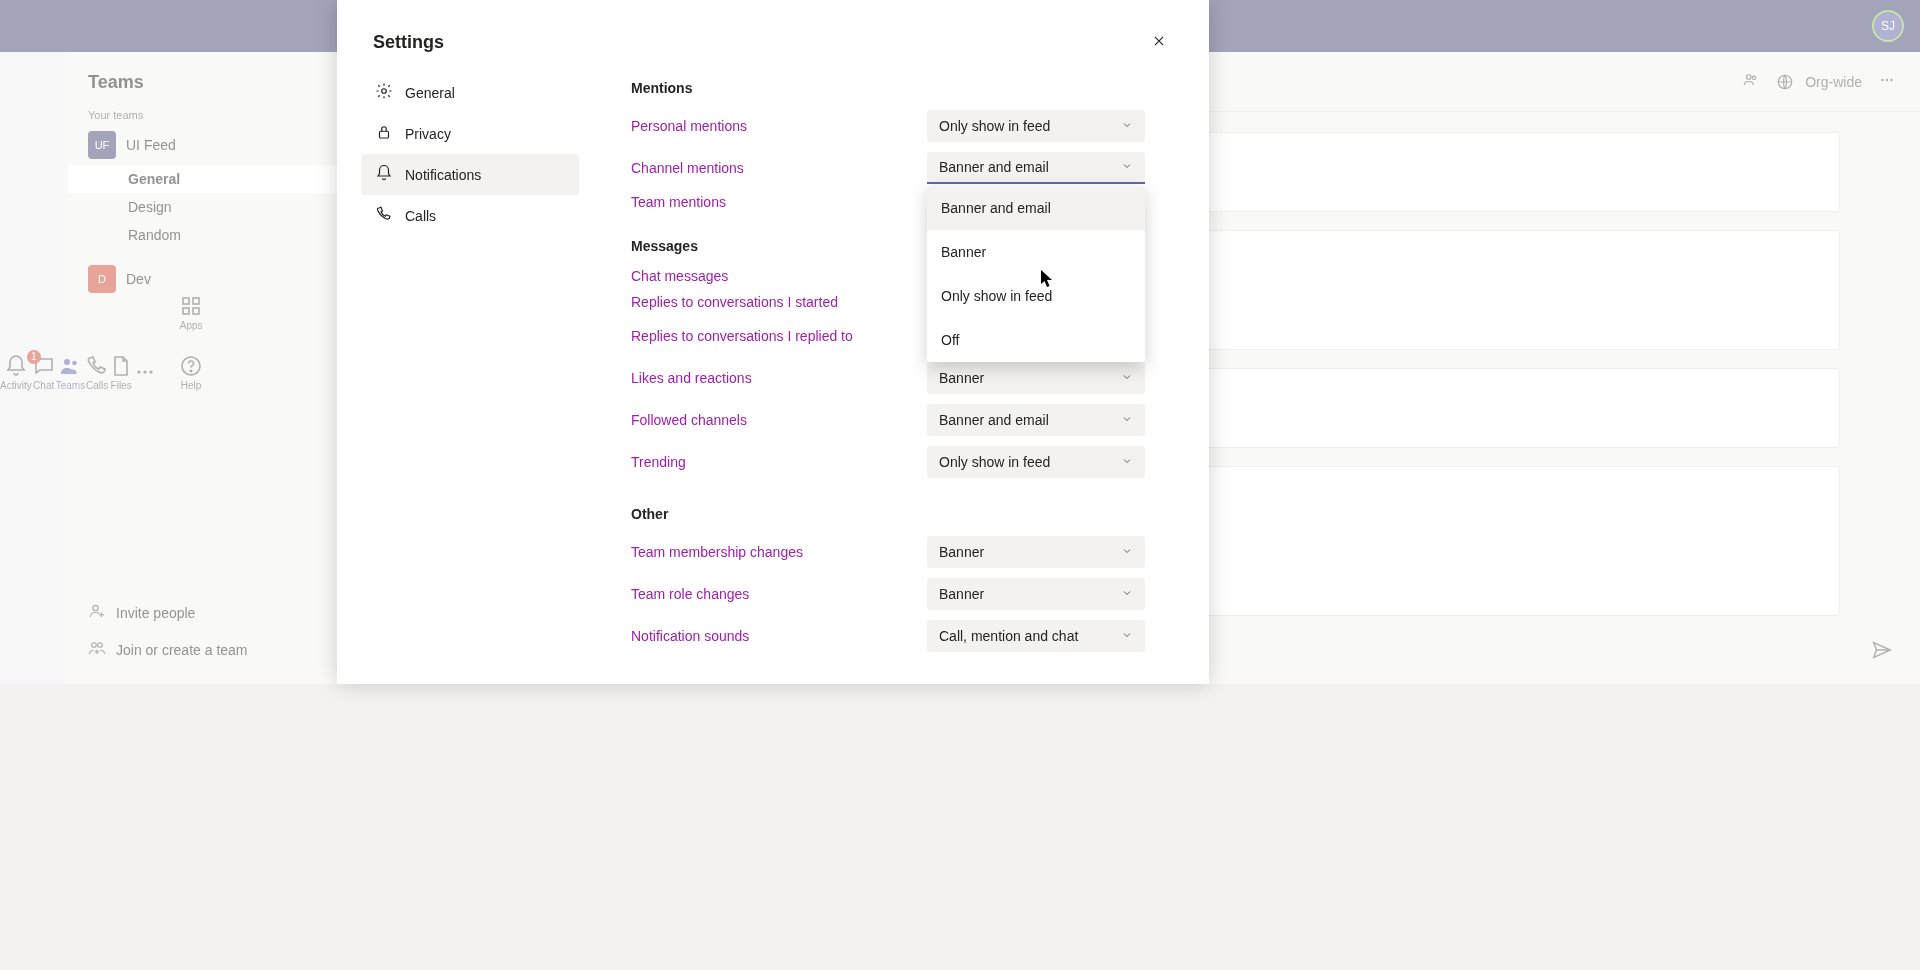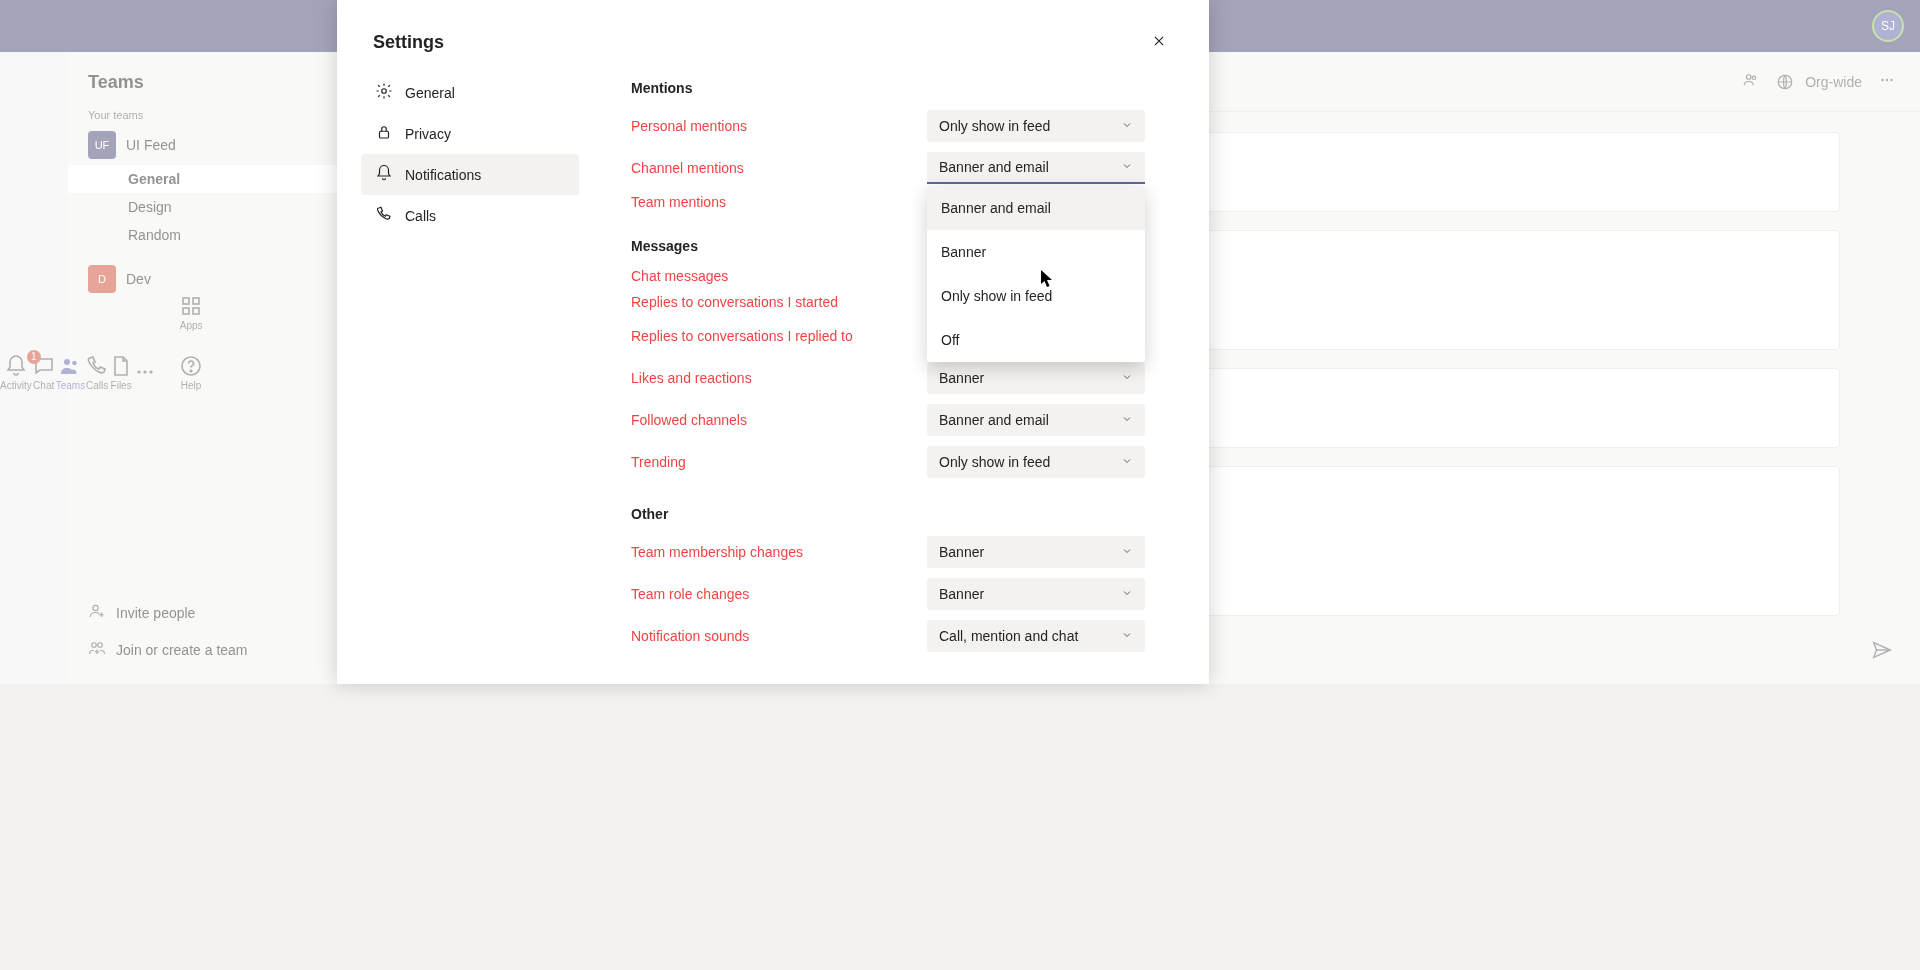--- a/index.html
+++ b/index.html
@@ -60,21 +60,21 @@
   .nav-item { display: flex; align-items: center; gap: 12px; padding: 10px 14px; border-radius: 4px; font-size: 14px; color: #252423; cursor: pointer; }
   .nav-item.active { background: #f3f2f1; }
   .nav-item svg { width: 18px; height: 18px; }
   .modal-content { flex: 1; overflow-y: auto; padding: 4px 28px 4px 40px; }
   .modal-content::-webkit-scrollbar { width: 8px; }
   .modal-content::-webkit-scrollbar-thumb { background: #c8c6c4; border-radius: 4px; }
 
   .section-title { font-size: 14px; font-weight: 700; margin: 4px 0 14px 0; }
   .section-title:not(:first-child) { margin-top: 28px; }
   .setting-row { display: flex; align-items: center; margin-bottom: 10px; }
-  .setting-label { font-size: 14px; color: #ef4444; }
+  .setting-label { font-size: 14px; color: #a21caf; }
   .setting-control { margin-left: auto; width: 218px; position: relative; }
   .dropdown { width: 218px; height: 32px; background: #f3f2f1; border: none; border-radius: 3px; display: flex; align-items: center; padding: 0 12px; font-size: 14px; color: #252423; cursor: pointer; }
   .dropdown.open { border-bottom: 2px solid #6264a7; border-bottom-left-radius: 0; border-bottom-right-radius: 0; }
   .dropdown .chevron { margin-left: auto; }
   .chevron svg { width: 12px; height: 12px; }
 
   .dropdown-menu { position: absolute; top: 34px; left: 0; width: 218px; background: #fff; border-radius: 3px; box-shadow: 0 6px 18px rgba(0,0,0,0.18); overflow: hidden; z-index: 200; }
   .dropdown-option { height: 44px; display: flex; align-items: center; padding: 0 14px; font-size: 14px; color: #252423; cursor: pointer; }
   .dropdown-option.selected { background: #f3f2f1; }
 

